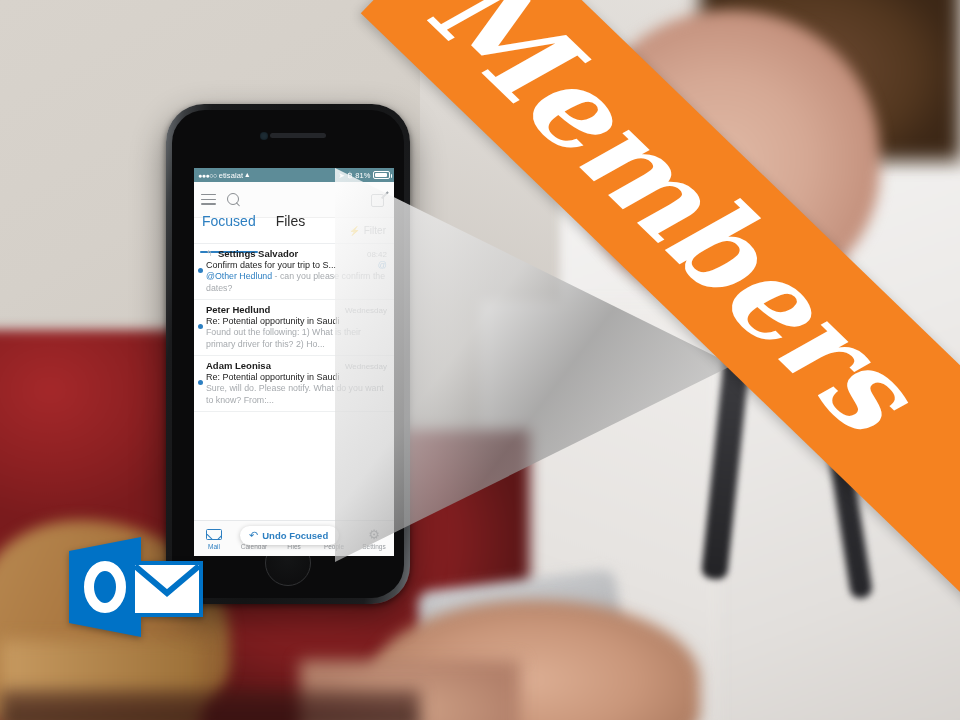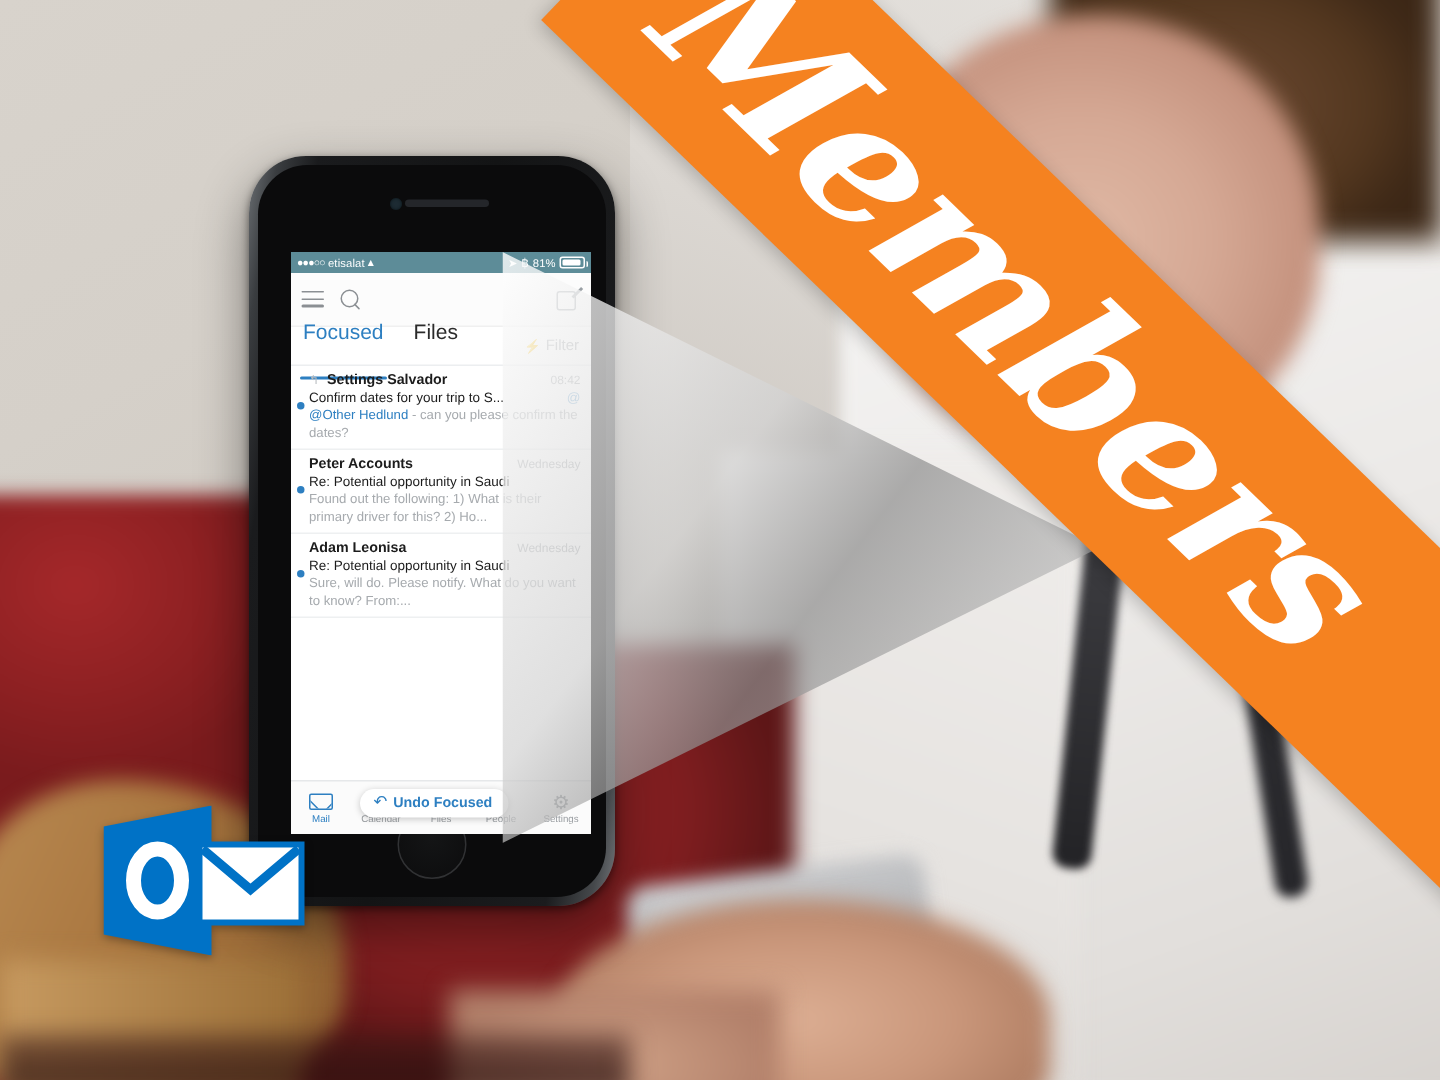--- a/index.html
+++ b/index.html
@@ -465,21 +465,21 @@
           <div class="subject">
             <span class="s-txt">Confirm dates for your trip to S...</span>
             <span class="at">@</span>
           </div>
           <div class="preview"><span class="mention">@Other Hedlund</span><span> - can you please confirm the dates?</span></div>
         </div>
 
         <div class="row">
           <span class="dot"></span>
           <div class="row-head">
-            <span class="sender">Peter Accounts</span>
+            <span class="sender">Peter Hedlund</span>
             <span class="time">Wednesday</span>
           </div>
           <div class="subject">
             <span class="s-txt">Re: Potential opportunity in Saudi</span>
           </div>
           <div class="preview">Found out the following: 1) What is their primary driver for this? 2) Ho...</div>
         </div>
 
         <div class="row">
           <span class="dot"></span>

